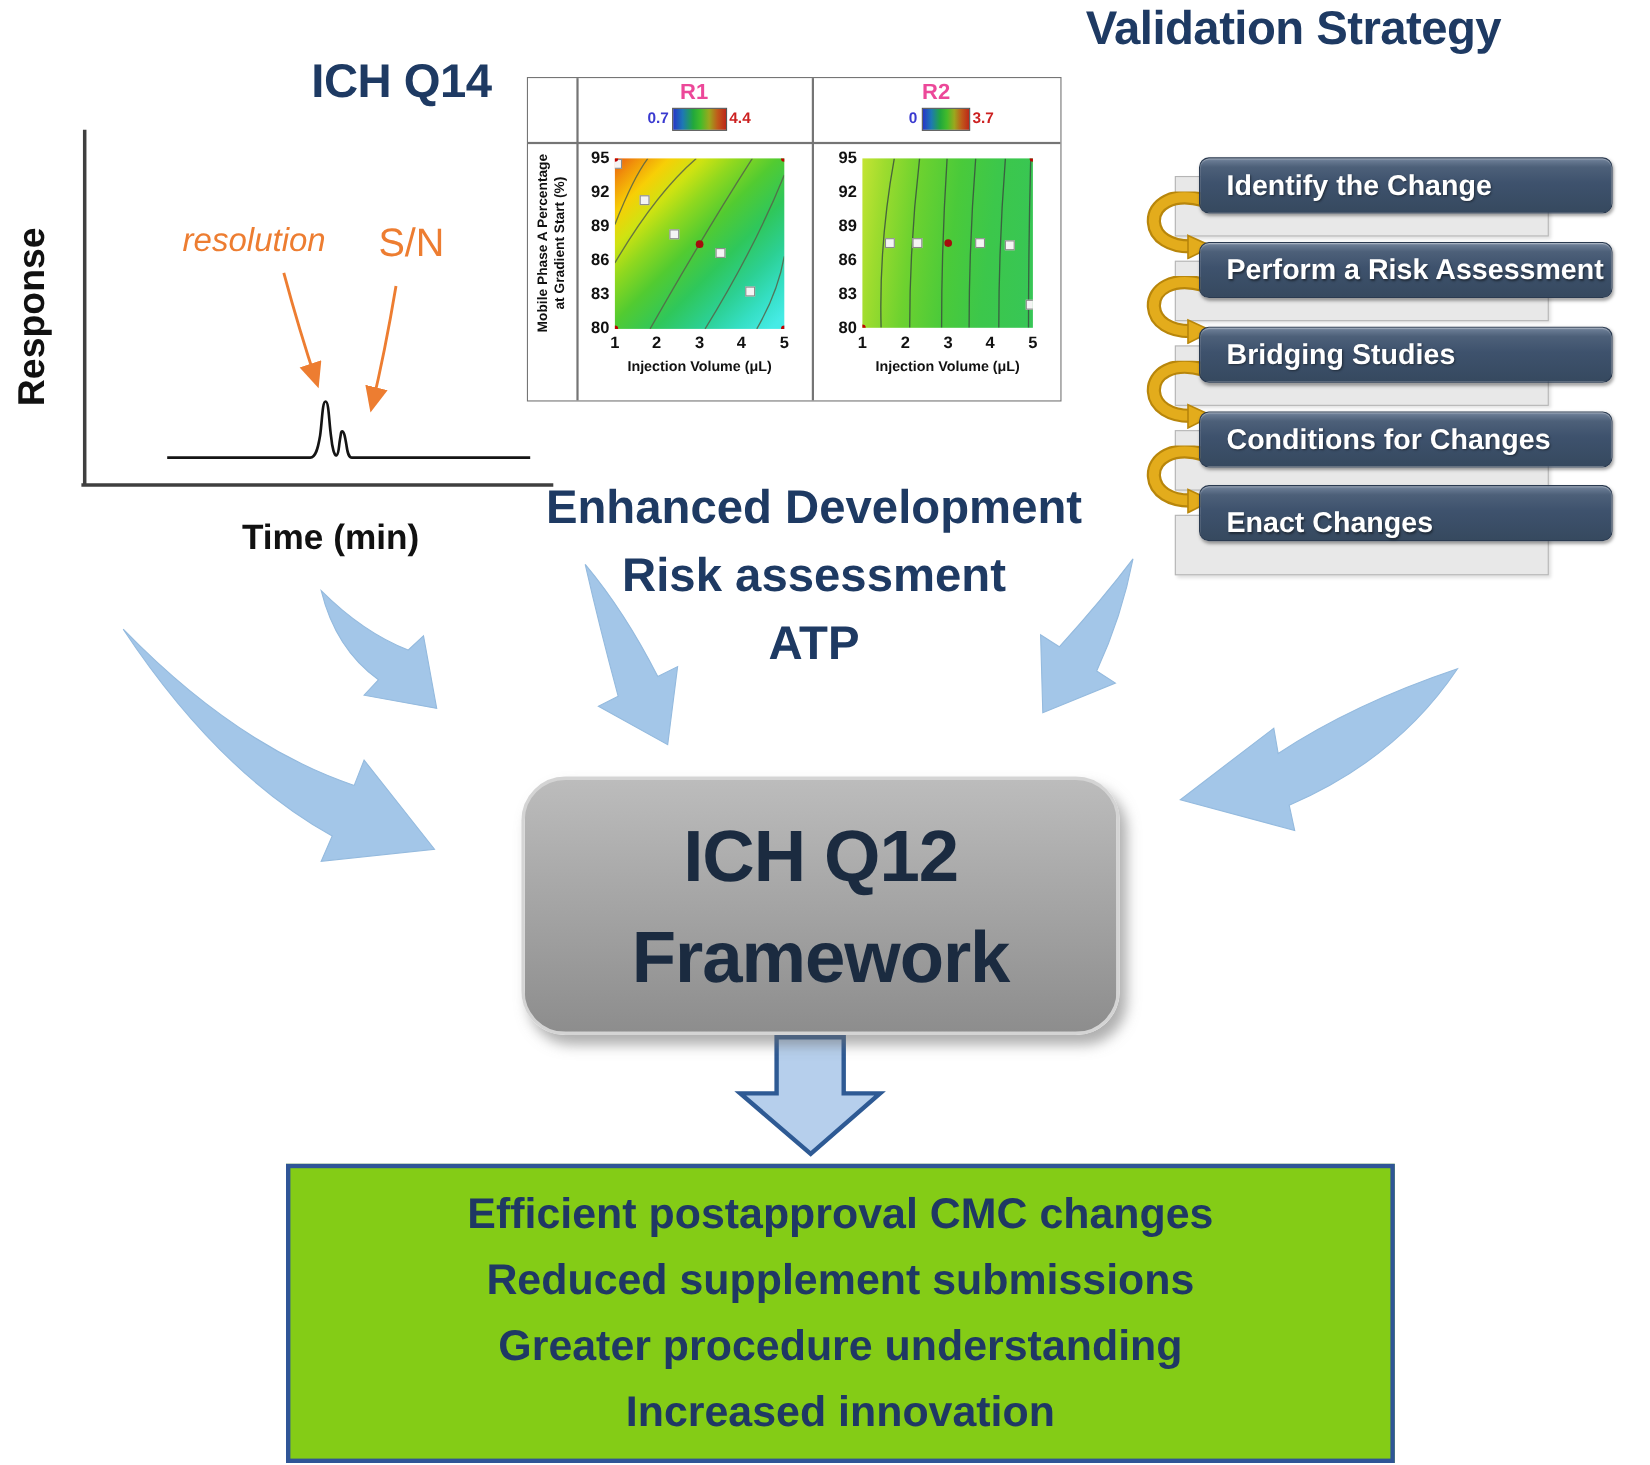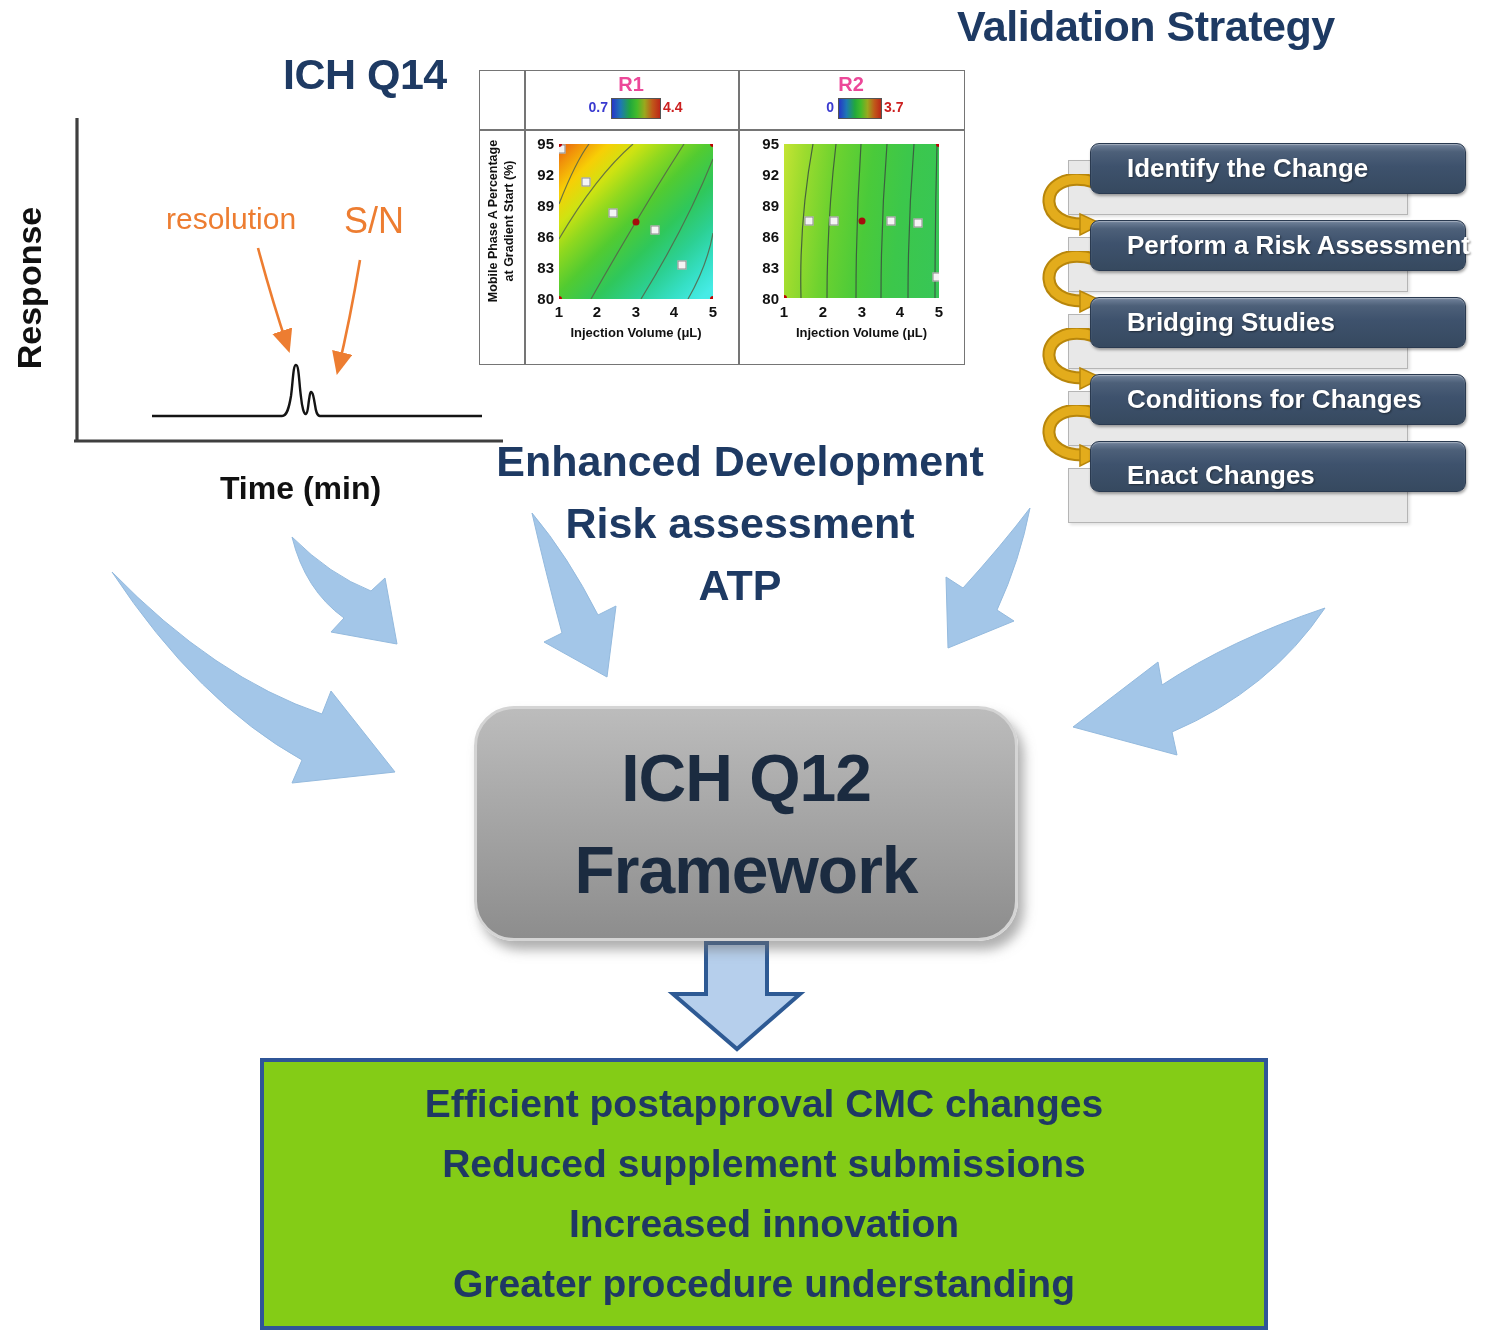--- a/index.html
+++ b/index.html
@@ -36,21 +36,21 @@
   .mk-red{width:7px;height:7px;background:#a50d0d;border-radius:50%;}
   .mk-corner{width:6px;height:6px;background:#c00000;border-radius:50%;}
   
   .flowchart{left:1040px;top:130px;width:440px;height:400px;}
   .fc-shadow{position:absolute;left:28px;width:338px;height:53px;background:#e8e8e8;border:1px solid #b5b5b5;z-index:1;
              box-shadow:2px 2px 3px rgba(0,0,0,.12);}
   .fc-box{position:absolute;left:50px;width:374px;height:49px;border-radius:9px;z-index:3;
           background:linear-gradient(180deg,#72839b 0%,#4d6079 16%,#3e526d 45%,#36495f 100%);
           border:1px solid #2a3a50;box-shadow:1px 2px 3px rgba(0,0,0,.35), inset 0 1px 1px rgba(255,255,255,.35);
           display:flex;align-items:center;}
-  .fc-box span{color:#fff;font-size:26px;font-weight:bold;padding-left:36px;white-space:nowrap;
+  .fc-box span{color:#fff;font-size:26px;font-weight:bold;padding-left:24px;white-space:nowrap;
                text-shadow:1px 1px 2px rgba(0,0,0,.45);}
   .fc-arrow{position:absolute;left:2px;width:60px;height:62px;z-index:2;}
   
   .dev-block{left:450px;top:430px;width:580px;text-align:center;font-size:43px;font-weight:bold;
              color:#1e3a63;line-height:62px;}
   
   .fw-box{left:474px;top:706px;width:538px;height:229px;border-radius:40px;
           background:linear-gradient(180deg,#bcbcbc 0%,#a9a9a9 40%,#8d8d8d 100%);
           border:3px solid #d4d4d4;box-shadow:6px 9px 12px rgba(110,110,110,.55);
           display:flex;flex-direction:column;align-items:center;justify-content:center;}
@@ -93,25 +93,25 @@
       <path d="M292 537 Q330 575 371 591 L385 578 L397 644 L331 632 L344 618 Q305 590 292 537 Z"></path>
       <path d="M532 513 Q568 556 598 615 L616 606 L607 677 L544 642 L562 633 Q545 570 532 513 Z"></path>
       <path d="M1030 508 Q1002 545 963 588 L946 577 L948 648 L1014 621 L997 610 Q1020 560 1030 508 Z"></path>
       <path d="M1325 608 Q1230 640 1162 685 L1158 662 L1073 727 L1177 755 L1172 732 Q1270 690 1325 608 Z"></path>
     </g>
 
     <polygon points="706,943 767,943 767,994 800,994 737,1049 673,994 706,994" fill="#b6cfec" stroke="#2e5a94" stroke-width="4" stroke-linejoin="miter"></polygon>
   </svg>
 
   <div class="abs big-title" style="left:283px;top:50px;">ICH Q14</div>
-  <div class="abs big-title" style="left:957px;top:2px;">Validation Strategy</div>
+  <div class="abs big-title" style="left:987px;top:2px;">Validation Strategy</div>
 
   <div class="abs resp-label">Response</div>
   <div class="abs time-label">Time (min)</div>
-  <div class="abs orange-note" style="left:166px;top:202px;font-size:30px;">resolution</div>
+  <div class="abs orange-note" style="left:166px;top:202px;font-size:30px;font-style:italic;">resolution</div>
   <div class="abs orange-note" style="left:344px;top:200px;font-size:36px;">S/N</div>
 
   <div class="abs ct">
     <div class="vline" style="left:44px;"></div>
     <div class="vline" style="left:258px;"></div>
     <div class="hline" style="top:58px;"></div>
 
     <div class="yaxis-label">
       <span>Mobile Phase A Percentage</span><br>
       <span>at Gradient Start  (%)</span>
@@ -251,17 +251,17 @@
   </div>
 
   <div class="abs fw-box">
     <div>ICH Q12</div>
     <div>Framework</div>
   </div>
 
   <div class="abs benefit-box">
     <div>Efficient postapproval CMC changes</div>
     <div>Reduced supplement submissions</div>
+    <div>Greater procedure understanding</div>
     <div>Increased innovation</div>
-    <div>Greater procedure understanding</div>
   </div>
 
 </div>
 
 </body></html>

